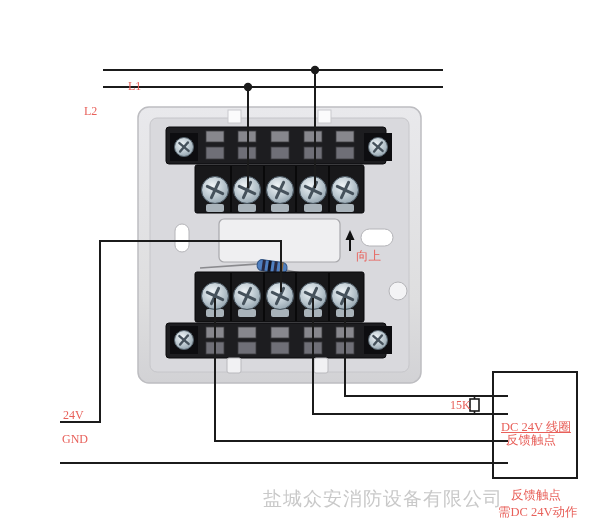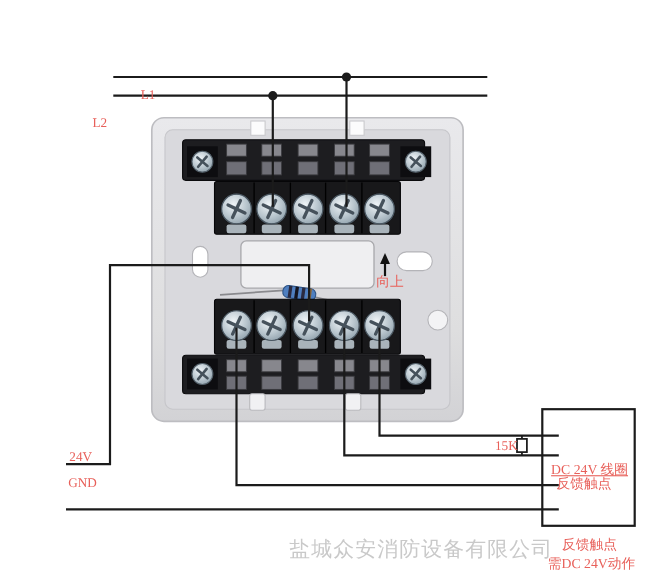--- a/index.html
+++ b/index.html
@@ -195,19 +195,19 @@
       <line x1="350" y1="251" x2="350" y2="238" stroke="#111" stroke-width="2"></line>
       <polygon points="350,230 345.5,240 354.5,240" fill="#111"></polygon>
     </g>
   </svg>
 
   <div class="lbl small" style="left:84px;top:62px;margin-top:42px;">L2</div>
   <div class="lbl small" style="left:96px;top:79px;margin-left:32px;">L1</div>
   <div class="lbl small" style="left:63px;top:408px;">24V</div>
   <div class="lbl small" style="left:62px;top:432px;">GND</div>
   <div class="lbl small" style="left:450px;top:398px;">15K</div>
-  <div class="lbl" style="left:342px;top:249px;">向上</div>
+  <div class="lbl" style="left:356px;top:249px;">向上</div>
   <div class="lbl" style="left:506px;top:395px;margin-top:38px;">反馈触点</div>
   <div class="lbl" style="left:501px;top:420px;text-decoration:underline;">DC 24V 线圈</div>
   <div class="lbl" style="left:511px;top:488px;">反馈触点</div>
   <div class="lbl" style="left:498px;top:505px;">需DC 24V动作</div>
 
 </div>
 
 </body></html>

